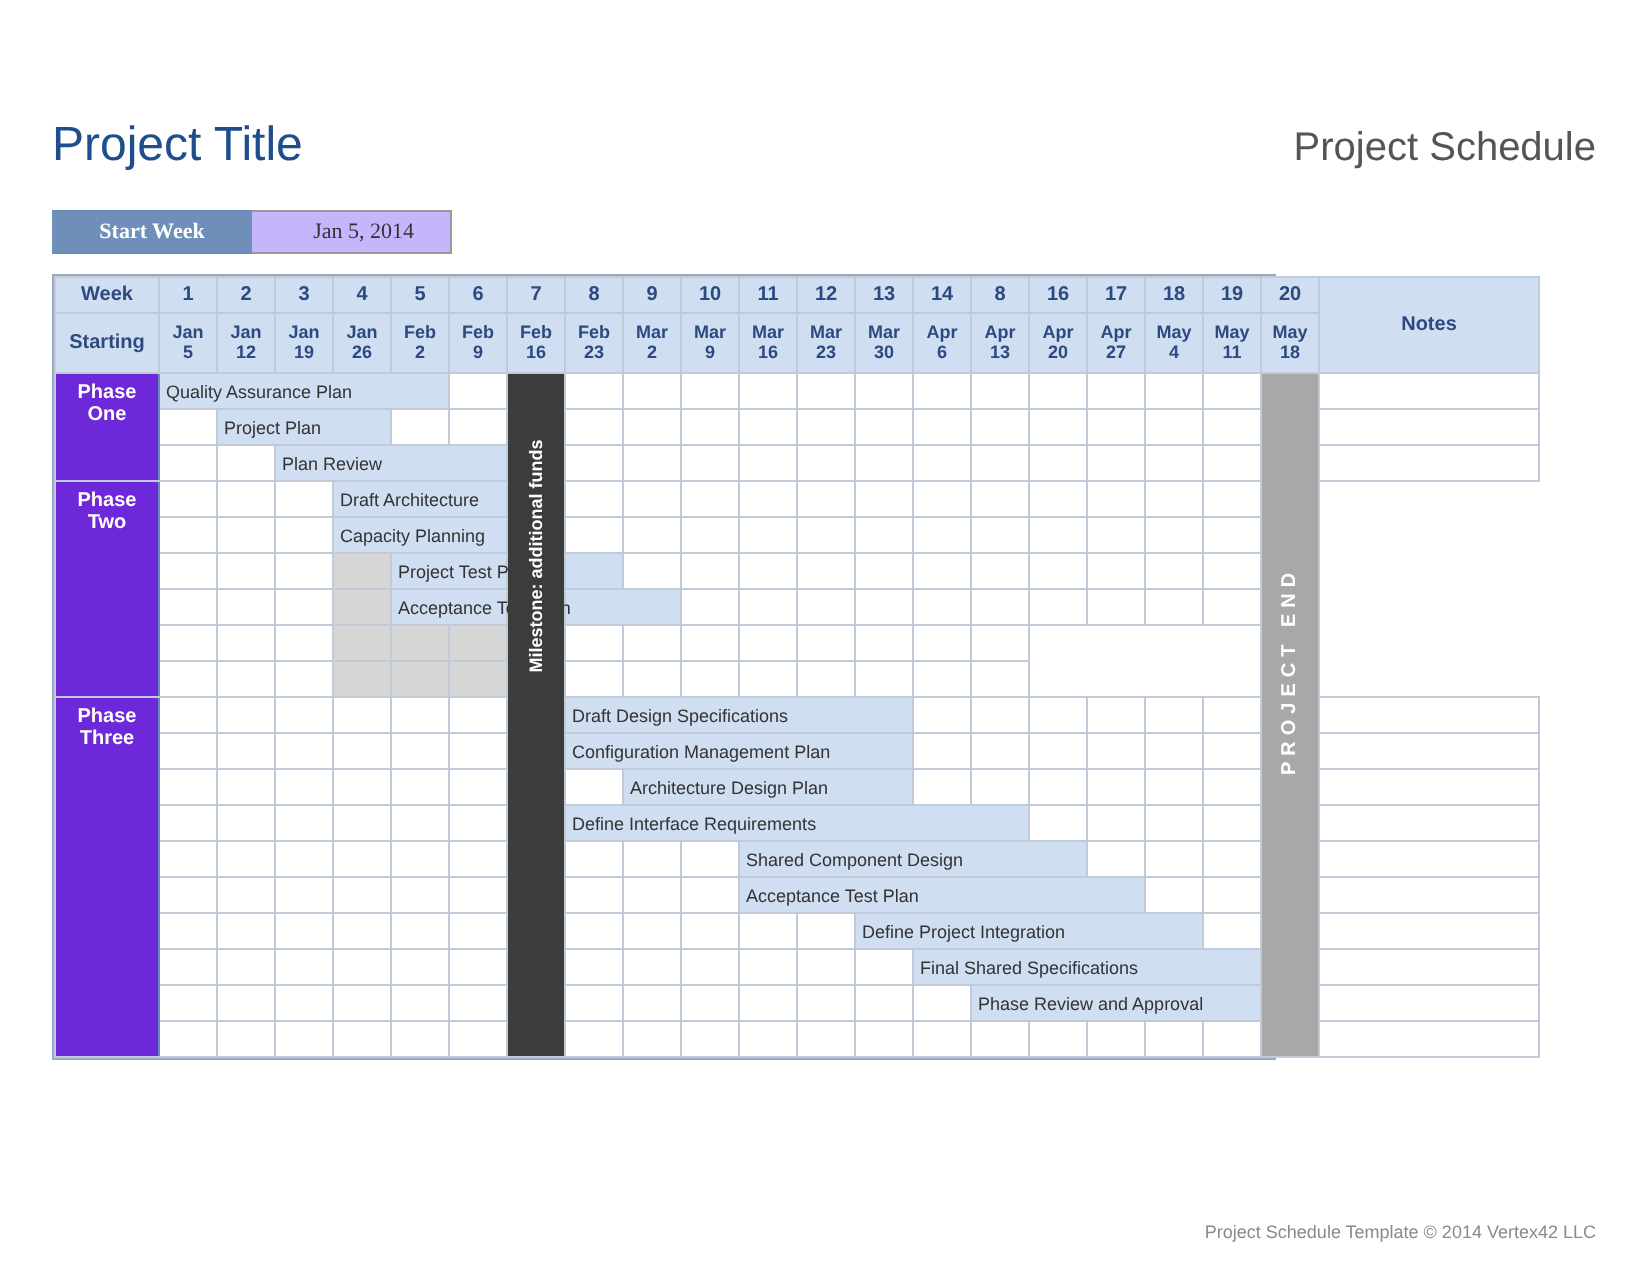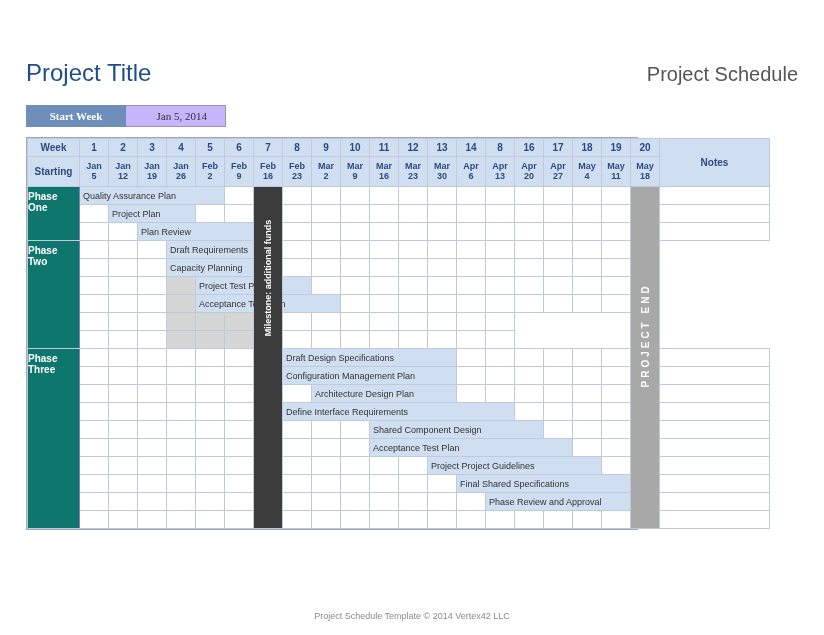--- a/index.html
+++ b/index.html
@@ -90,25 +90,25 @@
     font-size: 9px;
     line-height: 1.1;
   }
   .hdr-starting {
     background: #cfdef1;
     color: #2d4a80;
     font-weight: bold;
     height: 30px !important;
   }
   .phase-cell {
-    background: #0f766e;
+    background: #6d28d9;
     color: #fff;
     font-weight: bold;
     font-size: 10px;
-    text-align: left;
+    text-align: center;
     vertical-align: top;
     padding-top: 4px !important;
     border-right: 1px solid #6a88b6 !important;
   }
   .bar {
     background: #cfdef1;
     font-size: 9px;
     padding-left: 3px !important;
     white-space: nowrap;
     text-align: left;
@@ -140,21 +140,21 @@
     font-size: 10px; letter-spacing: 3px;
   }
   .notes-blank { background: #fff; }
   td.blank { background: #fff; }
   .footer {
     position: absolute;
     bottom: 14px;
     left: 26px;
     right: 26px;
     display: flex;
-    justify-content: center;
+    justify-content: flex-end;
     font-size: 9px;
     color: #8a8a8a;
   }
 </style>
 </head>
 <body>
 
 <div class="page">
 
   <div class="top-row">
@@ -302,21 +302,21 @@
             <td class="blank"></td>
             <td class="blank"></td>
             <td class="blank"></td>
             <td class="notes-blank"></td>
           </tr>
           <tr>
             <td rowspan="6" class="phase-cell">Phase<br>Two</td>
             <td class="blank"></td>
             <td class="blank"></td>
             <td class="blank"></td>
-            <td colspan="4" class="bar">Draft Requirements</td>
+            <td colspan="4" class="bar">Draft Architecture</td>
             <td class="blank"></td>
             <td class="blank"></td>
             <td class="blank"></td>
             <td class="blank"></td>
             <td class="blank"></td>
             <td class="blank"></td>
             <td class="blank"></td>
             <td class="blank"></td>
             <td class="blank"></td>
             <td class="blank"></td>
@@ -508,21 +508,21 @@
             <td class="blank"></td>
             <td class="blank"></td>
             <td class="blank"></td>
             <td class="blank"></td>
             <td class="blank"></td>
             <td class="blank"></td>
             <td class="blank"></td>
             <td class="blank"></td>
             <td class="blank"></td>
             <td class="blank"></td>
-            <td colspan="6" class="bar">Project Project Guidelines</td>
+            <td colspan="6" class="bar">Define Project Integration</td>
             <td class="blank"></td>
             <td class="notes-blank"></td>
           </tr>
           <tr>
             <td class="blank"></td>
             <td class="blank"></td>
             <td class="blank"></td>
             <td class="blank"></td>
             <td class="blank"></td>
             <td class="blank"></td>

